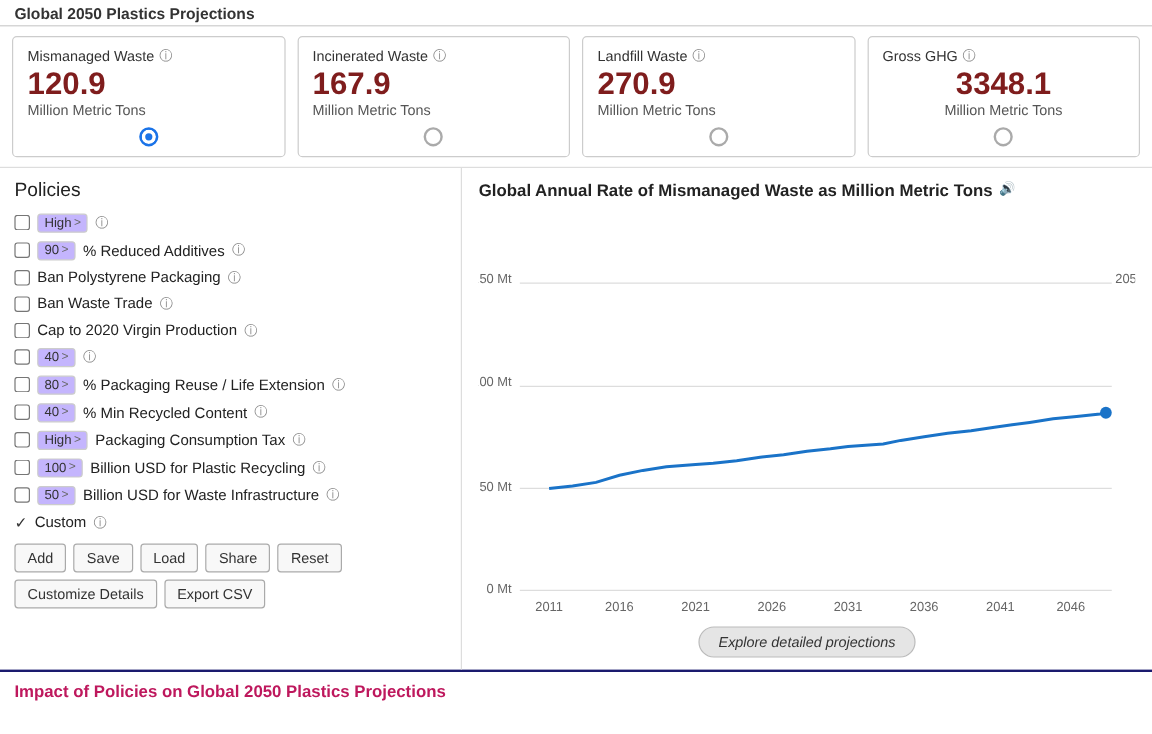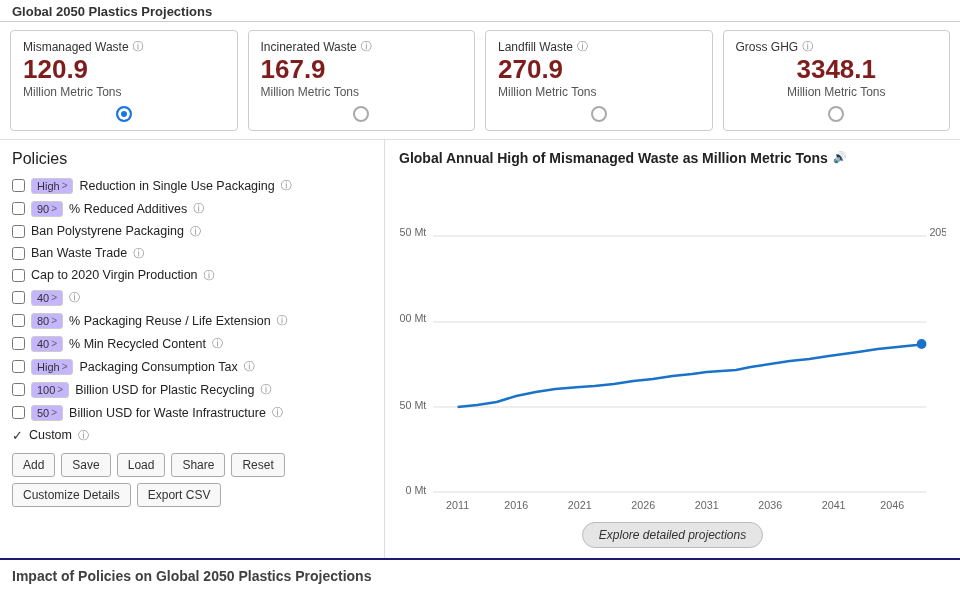--- a/index.html
+++ b/index.html
@@ -35,21 +35,21 @@
 
     .btn { padding: 4px 10px; border: 1px solid #aaa; border-radius: 3px; background: #f8f8f8; font-size: 12px; cursor: pointer; color: #333; }
 
     .chart-panel { flex: 1; padding: 10px 14px; }
     .chart-title { font-size: 14px; font-weight: bold; margin-bottom: 8px; display: flex; align-items: center; gap: 6px; }
     .chart-area { position: relative; width: 100%; height: 340px; }
     svg.chart-svg { width: 100%; height: 100%; }
 
     .explore-btn { display: block; margin: 8px auto 0; padding: 5px 16px; border: 1px solid #bbb; border-radius: 13px; background: #e5e5e5; font-size: 12px; cursor: pointer; color: #333; font-style: italic; }
 
-    .bottom-bar { padding: 8px 12px; border-top: 2px solid #1a1a6e; font-size: 14px; font-weight: bold; color: #404040; }
+    .bottom-bar { padding: 8px 12px; border-top: 2px solid #1a1a6e; font-size: 14px; font-weight: bold; color: #be185d; }
   </style>
 </head>
 <body>
 
 <div class="top-bar">Global 2050 Plastics Projections</div>
 
 <div class="metrics-row">
 <div class="metric-card">
       <div class="metric-label">
         Mismanaged Waste <span class="info-icon">ⓘ</span>
@@ -95,21 +95,20 @@
 <div class="main-section">
 
   <div class="policies-panel">
     <div class="policies-title">Policies</div>
     <div id="policies-list">
         <div class="policy-item">
       <input type="checkbox" style="">
       <span class="policy-badge">
         High <span class="arrow">&gt;</span>
       </span>
-      <span>Reduction in Single Use Packaging</span>
       <span class="info-icon">ⓘ</span>
     </div>
         <div class="policy-item">
       <input type="checkbox" style="">
       <span class="policy-badge">
         90 <span class="arrow">&gt;</span>
       </span>
       <span>% Reduced Additives</span>
       <span class="info-icon">ⓘ</span>
     </div>
@@ -196,21 +195,21 @@
       </div>
       <div class="footer-row">
         <button class="btn">Customize Details</button>
         <button class="btn">Export CSV</button>
       </div>
     </div>
   </div>
 
   <div class="chart-panel">
     <div class="chart-title">
-      <span>Global Annual High of Mismanaged Waste as Million Metric Tons</span>
+      <span>Global Annual Rate of Mismanaged Waste as Million Metric Tons</span>
       <span class="info-icon">🔊</span>
     </div>
     <div class="chart-area">
       <svg class="chart-svg" viewBox="0 0 560 340" preserveAspectRatio="none">
 
         <text x="28" y="320" font-size="11" fill="#666" text-anchor="end">0 Mt</text>
         <text x="28" y="235" font-size="11" fill="#666" text-anchor="end">50 Mt</text>
         <text x="28" y="148" font-size="11" fill="#666" text-anchor="end">100 Mt</text>
         <text x="28" y="62" font-size="11" fill="#666" text-anchor="end">150 Mt</text>
 

